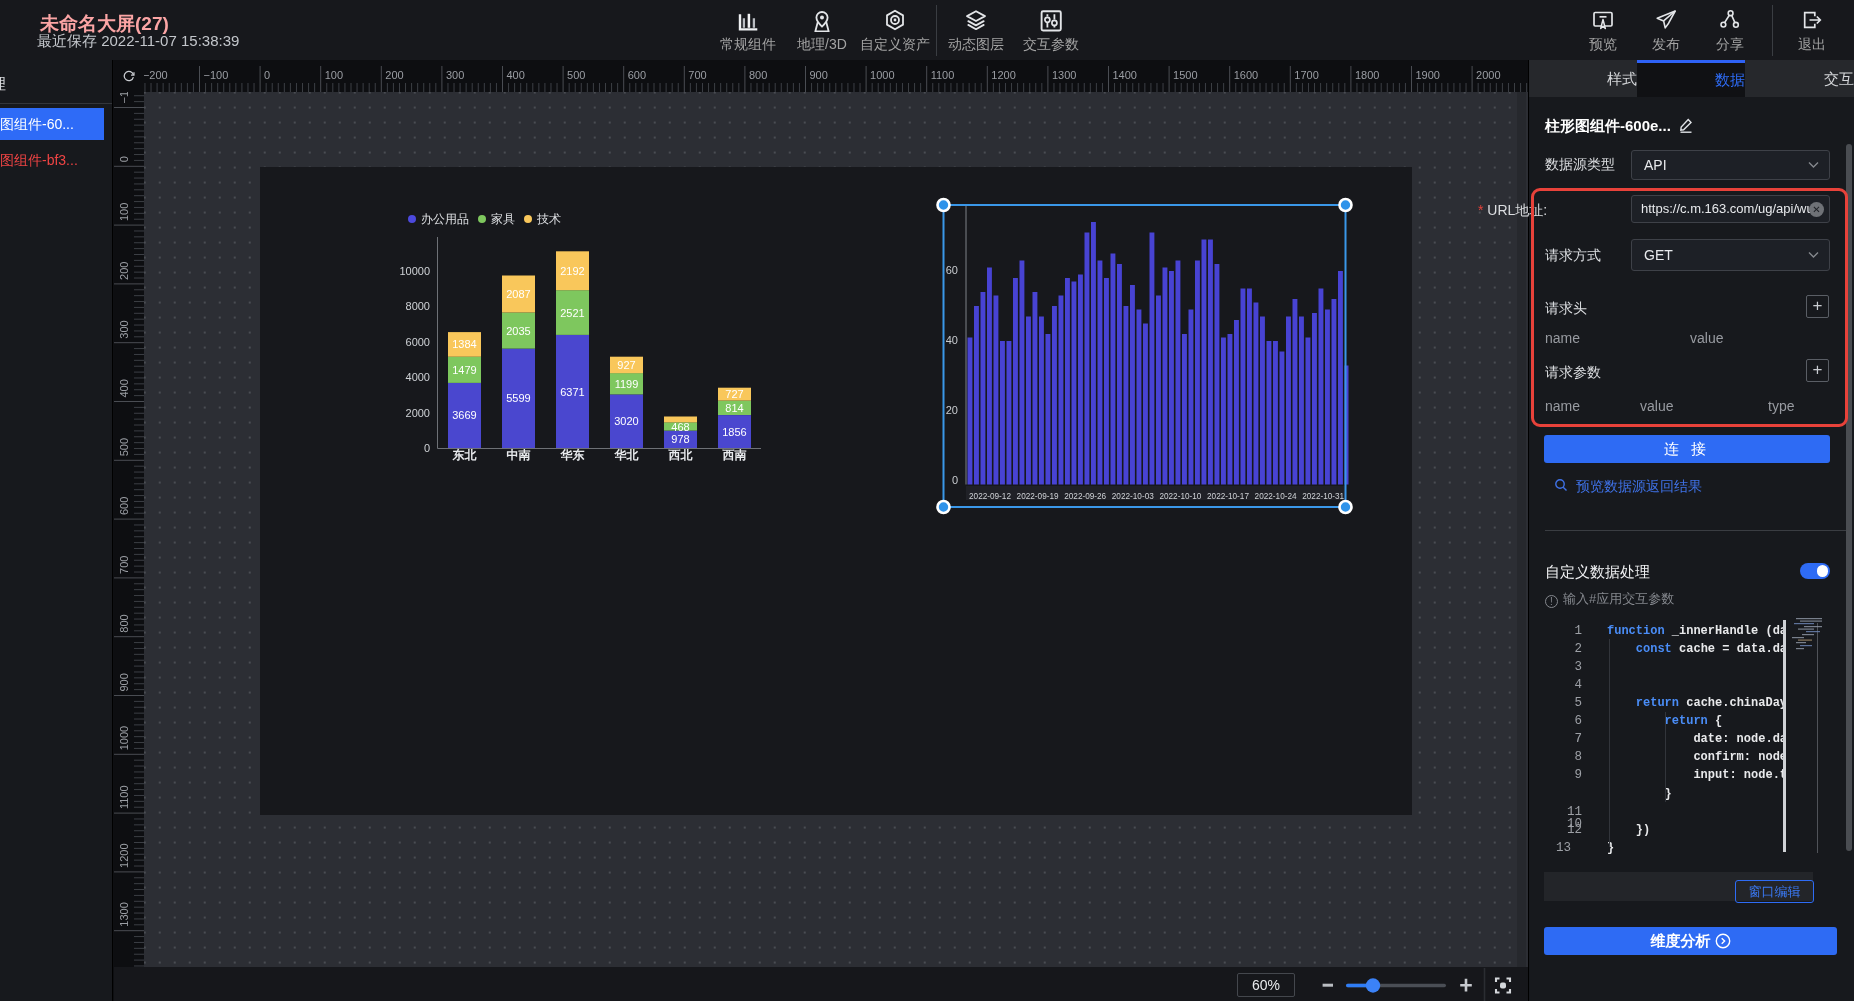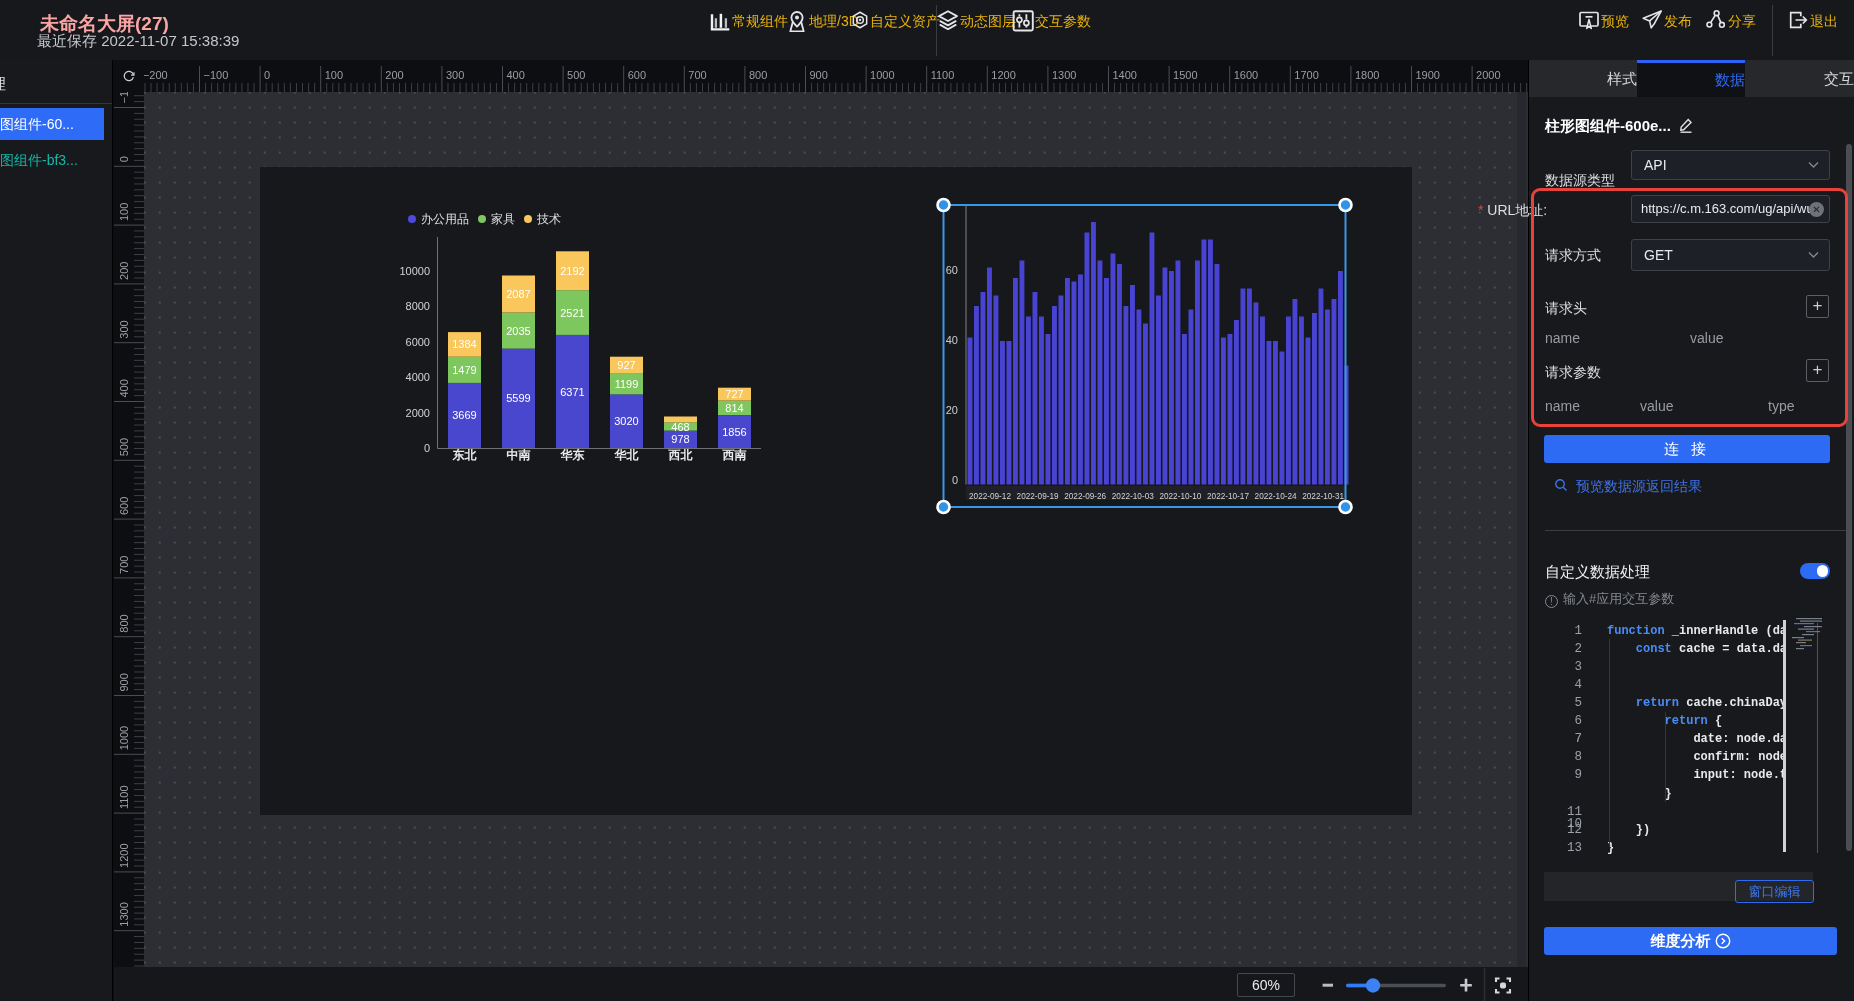--- a/index.html
+++ b/index.html
@@ -6,21 +6,21 @@
 .abs{position:absolute;}
 #topbar{position:absolute;left:0;top:0;width:1854px;height:60px;background:#17181c;}
 #leftbar{position:absolute;left:0;top:60px;width:113px;height:941px;background:#17191d;overflow:hidden;border-right:1px solid #000;}
 #rulcorner{position:absolute;left:114px;top:60px;width:30px;height:32px;background:#0d0e11;}
 #hruler{position:absolute;left:144px;top:60px;width:1384px;height:32px;background:#0d0e11;}
 #vruler{position:absolute;left:114px;top:92px;width:30px;height:875px;background:#0d0e11;}
 #canvas{position:absolute;left:144px;top:92px;width:1384px;height:875px;background-color:#2c2e34;}
 #screen{position:absolute;left:116px;top:75px;width:1152px;height:648px;background:#17181c;}
 #bottombar{position:absolute;left:114px;top:967px;width:1414px;height:34px;background:#16171b;}
 #rightpanel{position:absolute;left:1528px;top:60px;width:326px;height:941px;background:#17191d;border-left:1px solid #000;}
-.menuitem{display:flex;flex-direction:row;align-items:center;color:#eab308;justify-content:center;}
+.menuitem{display:flex;flex-direction:column;align-items:center;color:#a3a3a3;}
 .menuitem .lbl{font-size:14px;margin-top:4px;white-space:nowrap;}
 .tb-title{position:absolute;left:40px;top:11px;font-size:19px;font-weight:bold;color:#fca5a5;}
 .tb-sub{position:absolute;left:37px;top:32px;font-size:15px;color:#c3c6cb;}
 .vdiv{position:absolute;width:1px;background:#3a3d42;}
 .tab{position:absolute;top:60px;height:37px;line-height:37px;text-align:right;font-size:15px;color:#d4d6d9;background:#26282c;}
 .formlabel{position:absolute;font-size:14px;color:#dcdee1;}
 .selbox{position:absolute;left:1631px;width:199px;background:#1d2026;border:1px solid #3e4148;border-radius:3px;color:#e8eaed;font-size:14px;line-height:28px;padding-left:12px;}
 .chev{position:absolute;right:10px;top:50%;transform:translateY(-50%);line-height:0;height:7px;}
 .plusbtn{position:absolute;left:1806px;width:23px;height:23px;border:1px solid #5a5e65;border-radius:2px;color:#c9ccd1;font-size:17px;line-height:20px;text-align:center;}
 .gray{color:#989ba1;}
@@ -104,21 +104,21 @@
         <path d="M9.5 12 H20.3 M16.8 8.5 L20.3 12 L16.8 15.5" stroke="#e3e5e8" stroke-width="1.7"></path>
       </svg>
       <div class="lbl">退出</div>
     </div>
 <div class="vdiv" style="left:1772px;top:5px;height:51px;"></div>
 </div>
 <div id="leftbar">
 <div class="abs" style="left:-9px;top:15px;font-size:15px;color:#d7d9dc;">理</div>
 <div class="abs" style="left:0;top:43px;width:113px;height:1px;background:#33363b;"></div>
 <div class="abs" style="left:0;top:48px;width:104px;height:32px;background:#2e6bf7;color:#fff;font-size:14px;line-height:32px;">图组件-60...</div>
-<div class="abs" style="left:0;top:90px;width:113px;height:20px;color:#14b8a6;font-size:14px;line-height:20px;">图组件-bf3...</div>
+<div class="abs" style="left:0;top:90px;width:113px;height:20px;color:#ef4444;font-size:14px;line-height:20px;">图组件-bf3...</div>
 </div>
 <div id="rulcorner">
     <svg width="14" height="14" viewBox="0 0 24 24" fill="none" style="position:absolute;left:8px;top:9px;">
       <path d="M19.5 10 A8 8 0 1 0 19.5 14" stroke="#c9ccd1" stroke-width="2.2"></path>
       <path d="M20.5 5.5 V10.5 H15.5" stroke="#c9ccd1" stroke-width="2.2" fill="none"></path>
     </svg>
   </div>
 <div id="hruler"><svg width="1384" height="32">
       <line x1="-5.10" y1="6" x2="-5.10" y2="32" stroke="#4a4d53" stroke-width="1"></line>
       <text x="-1.10" y="19" font-size="11" fill="#9b9ea4" font-family="Liberation Sans">−200</text>
@@ -703,21 +703,21 @@
   </svg>
 <div id="rightpanel"></div>
 <div class="tab" style="left:1529px;width:108px;">样式</div>
 <div class="tab" style="left:1637px;width:108px;background:#101114;color:#2e6cf6;border-top:3px solid #2e62f6;line-height:34px;">数据</div>
 <div class="tab" style="left:1745px;width:109px;">交互</div>
 <div class="abs" style="left:1545px;top:117px;font-size:15px;font-weight:bold;color:#fff;">柱形图组件-600e... </div>
 <svg class="abs" style="left:1678px;top:117px;" width="16" height="16" viewBox="0 0 16 16" fill="none">
     <path d="M10.2 2.6 L13 5.4 L5.6 12.8 L2.8 13.2 L3.2 10 Z" stroke="#dfe2e6" stroke-width="1.4"></path>
     <path d="M2.5 15.2 H13.5" stroke="#dfe2e6" stroke-width="1.4"></path>
   </svg>
-<div class="formlabel" style="left:1545px;top:172px;">数据源类型</div>
+<div class="formlabel" style="left:1545px;top:156px;">数据源类型</div>
 <div class="selbox" style="top:150px;height:30px;">API<span class="chev"><svg width="11" height="7" viewBox="0 0 11 7" fill="none">
         <path d="M1 1 L5.5 5.5 L10 1" stroke="#84878d" stroke-width="1.4"></path>
       </svg></span></div>
 <div class="abs" style="left:1531px;top:188px;width:317px;height:239px;border:3px solid #e8423a;border-radius:9px;z-index:30;"></div>
 <div class="formlabel" style="left:1478px;top:202px;"><span style="color:#e8423a;">* </span>URL地址:</div>
 <div class="selbox" style="top:195px;height:28px;line-height:26px;font-size:13px;padding-left:9px;padding-right:22px;overflow:hidden;white-space:nowrap;">https://c.m.163.com/ug/api/wu<span style="position:absolute;right:5px;top:50%;margin-top:-7.5px;width:15px;height:15px;border-radius:50%;background:#6f7277;color:#1d1f24;font-size:10px;line-height:15px;text-align:center;padding:0;">✕</span></div>
 <div class="formlabel" style="left:1545px;top:247px;">请求方式</div>
 <div class="selbox" style="top:239px;height:32px;line-height:30px;">GET<span class="chev"><svg width="11" height="7" viewBox="0 0 11 7" fill="none">
         <path d="M1 1 L5.5 5.5 L10 1" stroke="#84878d" stroke-width="1.4"></path>
       </svg></span></div>
@@ -756,21 +756,21 @@
 <div class="cl" style="top:730.2px;"><span>            date: node.da</span></div>
 <div class="ln" style="top:748.3px;">8</div>
 <div class="cl" style="top:748.3px;"><span>            confirm: node</span></div>
 <div class="ln" style="top:766.4px;">9</div>
 <div class="cl" style="top:766.4px;"><span>            input: node.t</span></div>
 <div class="ln" style="top:815px;">10</div>
 <div class="cl" style="top:784.5px;"><span>        }</span></div>
 <div class="ln" style="top:802.6px;">11</div>
 <div class="ln" style="top:820.7px;">12</div>
 <div class="cl" style="top:820.7px;"><span>    })</span></div>
-<div class="ln" style="top:838.8px;">13</div>
+<div class="ln" style="top:838.8px;text-align:center;">13</div>
 <div class="cl" style="top:838.8px;"><span>}</span></div>
 <div class="abs" style="left:1609px;top:639px;width:1px;height:208px;background:#32353b;"></div>
 <div class="abs" style="left:1665px;top:712px;width:1px;height:90px;background:#32353b;"></div>
 <div class="abs" style="left:1782.5px;top:620px;width:3px;height:232px;background:#cfd2d6;"></div>
 <div class="abs" style="left:1816.5px;top:623px;width:1px;height:230px;background:#505359;"></div>
 <svg class="abs" style="left:1790px;top:618px;" width="32" height="34">
     <rect x="6" y="0" width="30" height="1.2" fill="#8b93a0" opacity="0.85"></rect>
     <rect x="10" y="2.5" width="24" height="1.2" fill="#8b93a0" opacity="0.85"></rect>
     <rect x="4" y="5" width="20" height="1.2" fill="#6a82b0" opacity="0.85"></rect>
     <rect x="14" y="8" width="18" height="1.2" fill="#8b93a0" opacity="0.85"></rect>

